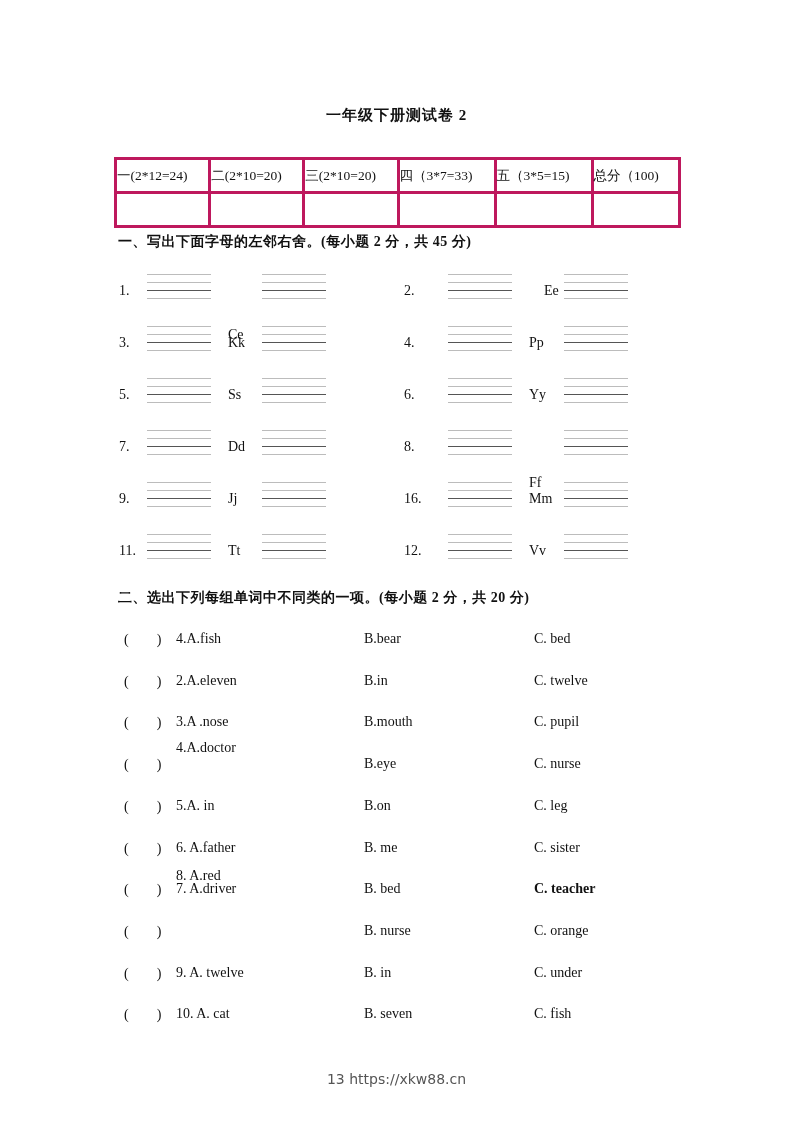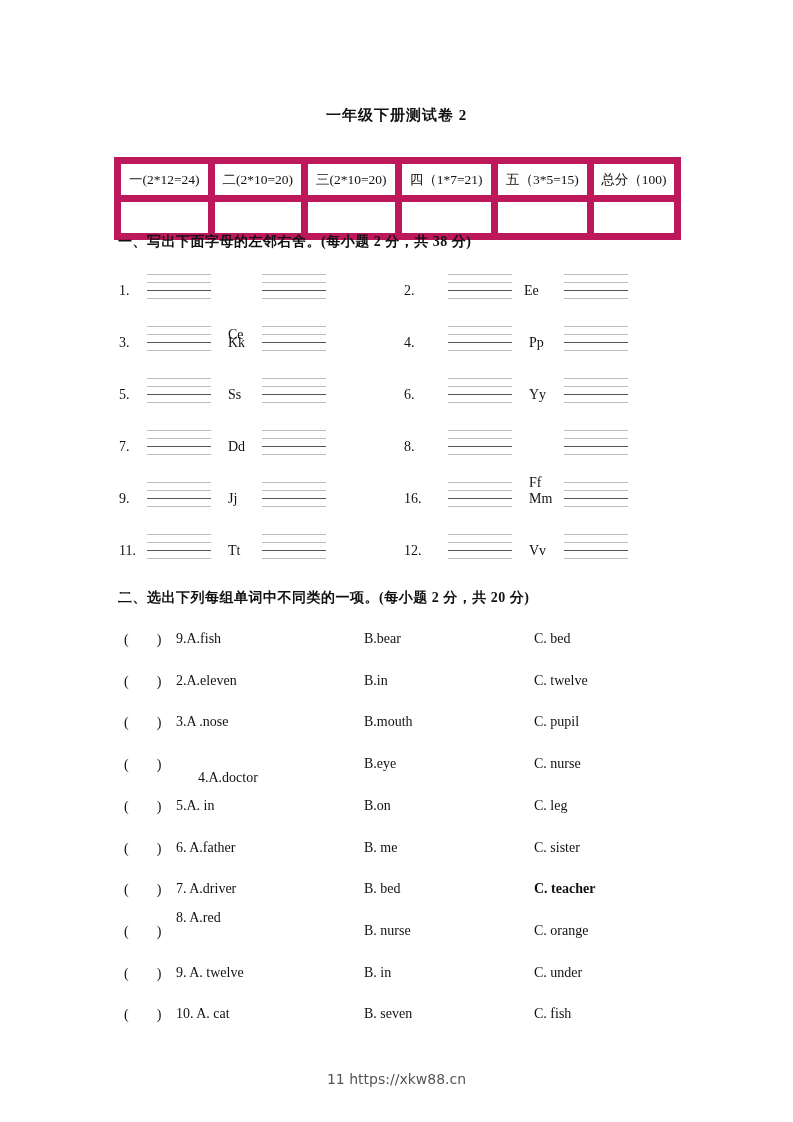--- a/index.html
+++ b/index.html
@@ -1,21 +1,21 @@
 <!DOCTYPE html>
 <html><head>
 <meta charset="utf-8">
 <style>
   html, body { margin:0; padding:0; background:#fff; }
   body { width:793px; height:1122px; position:relative; overflow:hidden;
          font-family:"Liberation Serif","DejaVu Serif",serif; color:#111; }
   .title { position:absolute; top:106px; left:0; width:793px; text-align:center;
            font-size:15px; font-weight:bold; letter-spacing:1px; }
   table.score { position:absolute; top:157px; left:114px; width:567px; border-collapse:collapse; }
-  table.score td { border:7px solid #be185d; height:31px; font-size:13.5px; text-align:center; padding:0; }
+  table.score td { border:3px solid #be185d; height:31px; font-size:13.5px; text-align:left; padding:0; }
   .sec-head { position:absolute; left:118px; font-size:14px; font-weight:bold; letter-spacing:0.5px; }
   .lrow { position:absolute; font-size:14px; }
   .num { position:absolute; }
   .letter { position:absolute; }
   .lines { position:absolute; width:64px; height:30px; }
   .lines span { position:absolute; left:0; width:64px; height:1px; background:#bcbcbc; }
   .lines span.b { background:#555; }
   .q { position:absolute; font-size:14px; }
   .footer { position:absolute; top:1071px; left:0; width:793px; text-align:center;
             font-family:"DejaVu Sans","Liberation Sans",sans-serif; font-size:14px; color:#555; }
@@ -24,36 +24,36 @@
 <body>
 
 <div class="title">一年级下册测试卷 2</div>
 
 <table class="score">
   <tbody>
       <tr>
     <td>一(2*12=24)</td>
     <td>二(2*10=20)</td>
     <td>三(2*10=20)</td>
-    <td>四（1*7=21)</td>
+    <td>四（3*7=33)</td>
     <td>五（3*5=15)</td>
     <td>总分（100)</td>
   </tr>
   <tr>
     <td></td>
     <td></td>
     <td></td>
     <td></td>
     <td></td>
     <td></td>
   </tr>
 </tbody>
   </table>
 
-<div class="sec-head" style="top:233px;">一、写出下面字母的左邻右舍。(每小题 2 分，共 38 分)</div>
+<div class="sec-head" style="top:233px;">一、写出下面字母的左邻右舍。(每小题 2 分，共 45 分)</div>
 
 <div id="sec1">
     <div class="lrow num" style="left: 119px; top: 283px;">1.</div>
     <div class="lines" style="left: 147px; top: 274px;">
       <span style="top: 0px;"></span>
       <span style="top: 8px;"></span>
       <span class="b" style="top: 16px;"></span>
       <span style="top: 24px;"></span>
     </div>
     <div class="lrow letter" style="left: 228px; top: 283px; margin-top: 44px;">Ce</div>
@@ -63,21 +63,21 @@
       <span class="b" style="top: 16px;"></span>
       <span style="top: 24px;"></span>
     </div>
     <div class="lrow num" style="left: 404px; top: 283px;">2.</div>
     <div class="lines" style="left: 448px; top: 274px;">
       <span style="top: 0px;"></span>
       <span style="top: 8px;"></span>
       <span class="b" style="top: 16px;"></span>
       <span style="top: 24px;"></span>
     </div>
-    <div class="lrow letter" style="left: 524px; top: 283px; text-align: right;">Ee</div>
+    <div class="lrow letter" style="left: 544px; top: 283px; text-align: right;">Ee</div>
     <div class="lines" style="left: 564px; top: 274px;">
       <span style="top: 0px;"></span>
       <span style="top: 8px;"></span>
       <span class="b" style="top: 16px;"></span>
       <span style="top: 24px;"></span>
     </div>
     <div class="lrow num" style="left: 119px; top: 335px;">3.</div>
     <div class="lines" style="left: 147px; top: 326px;">
       <span style="top: 0px;"></span>
       <span style="top: 8px;"></span>
@@ -216,54 +216,54 @@
       <span style="top: 8px;"></span>
       <span class="b" style="top: 16px;"></span>
       <span style="top: 24px;"></span>
     </div>
   </div>
 
 <div class="sec-head" style="top:589px;">二、选出下列每组单词中不同类的一项。(每小题 2 分，共 20 分)</div>
 
 <div id="sec2">
     <div class="q" style="left: 124px; top: 631px;">(　　)</div>
-    <div class="q" style="left: 176px; top: 631px;">9.A.fish</div>
+    <div class="q" style="left: 176px; top: 631px;">4.A.fish</div>
     <div class="q" style="left: 364px; top: 631px;">B.bear</div>
     <div class="q" style="left: 534px; top: 631px;">C. bed</div>
     <div class="q" style="left: 124px; top: 672.7px;">(　　)</div>
     <div class="q" style="left: 176px; top: 672.7px;">2.A.eleven</div>
     <div class="q" style="left: 364px; top: 672.7px;">B.in</div>
     <div class="q" style="left: 534px; top: 672.7px;">C. twelve</div>
     <div class="q" style="left: 124px; top: 714.4px;">(　　)</div>
     <div class="q" style="left: 176px; top: 714.4px;">3.A .nose</div>
     <div class="q" style="left: 364px; top: 714.4px;">B.mouth</div>
     <div class="q" style="left: 534px; top: 714.4px;">C. pupil</div>
     <div class="q" style="left: 124px; top: 756.1px;">(　　)</div>
-    <div class="q" style="left: 176px; top: 770px; margin-left: 22px;">4.A.doctor</div>
+    <div class="q" style="left: 176px; top: 740px;">4.A.doctor</div>
     <div class="q" style="left: 364px; top: 756.1px;">B.eye</div>
     <div class="q" style="left: 534px; top: 756.1px;">C. nurse</div>
     <div class="q" style="left: 124px; top: 797.8px;">(　　)</div>
     <div class="q" style="left: 176px; top: 797.8px;">5.A. in</div>
     <div class="q" style="left: 364px; top: 797.8px;">B.on</div>
     <div class="q" style="left: 534px; top: 797.8px;">C. leg</div>
     <div class="q" style="left: 124px; top: 839.5px;">(　　)</div>
     <div class="q" style="left: 176px; top: 839.5px;">6. A.father</div>
     <div class="q" style="left: 364px; top: 839.5px;">B. me</div>
     <div class="q" style="left: 534px; top: 839.5px;">C. sister</div>
     <div class="q" style="left: 124px; top: 881.2px;">(　　)</div>
     <div class="q" style="left: 176px; top: 881.2px;">7. A.driver</div>
     <div class="q" style="left: 364px; top: 881.2px;">B. bed</div>
     <div class="q" style="left: 534px; top: 881.2px; font-weight: bold;">C. teacher</div>
     <div class="q" style="left: 124px; top: 922.9px;">(　　)</div>
-    <div class="q" style="left: 176px; top: 910px;">8. A.red</div>
+    <div class="q" style="left: 176px; top: 868px;">8. A.red</div>
     <div class="q" style="left: 364px; top: 922.9px;">B. nurse</div>
     <div class="q" style="left: 534px; top: 922.9px;">C. orange</div>
     <div class="q" style="left: 124px; top: 964.6px;">(　　)</div>
     <div class="q" style="left: 176px; top: 964.6px;">9. A. twelve</div>
     <div class="q" style="left: 364px; top: 964.6px;">B. in</div>
     <div class="q" style="left: 534px; top: 964.6px;">C. under</div>
     <div class="q" style="left: 124px; top: 1006.3px;">(　　)</div>
     <div class="q" style="left: 176px; top: 1006.3px;">10. A. cat</div>
     <div class="q" style="left: 364px; top: 1006.3px;">B. seven</div>
     <div class="q" style="left: 534px; top: 1006.3px;">C. fish</div>
   </div>
 
-<div class="footer">11 https://xkw88.cn</div>
+<div class="footer">13 https://xkw88.cn</div>
 
 </body></html>

